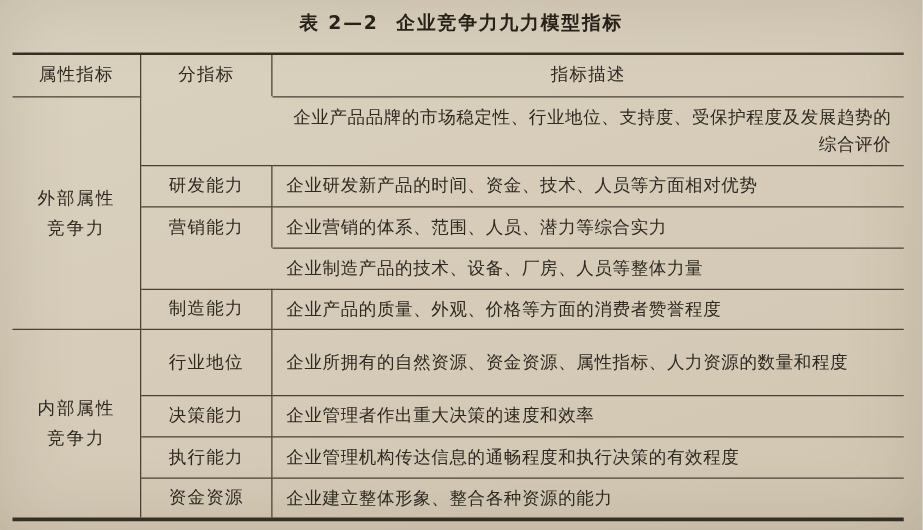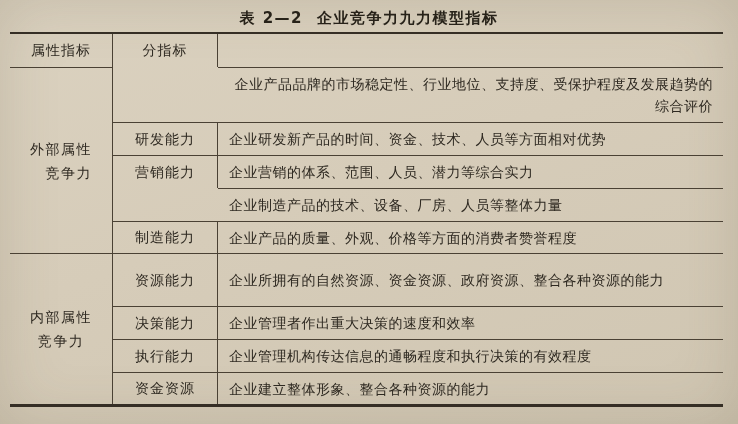--- a/index.html
+++ b/index.html
@@ -24,21 +24,21 @@
   }
   .caption{
     position:absolute;top:9px;left:0;width:100%;
     text-align:center;
     font-size:15px;font-weight:bold;
     letter-spacing:1.5px;
     color:#272219;
   }
   .caption .gap{display:inline-block;width:14px;}
   .tbl{
-    position:absolute;left:10px;top:32px;width:713px;
+    position:absolute;left:10px;top:42px;width:713px;
     display:grid;
     grid-template-columns:103px 105px 1fr;
     grid-template-rows:33px 55px 33px 33px 33px 32px 53px 33px 33px 32px;
     border-top:2.5px solid var(--line-strong);
     border-bottom:3px solid var(--line-strong);
     font-size:14px;
   }
   .cell{
     display:flex;align-items:center;justify-content:center;
     text-align:center;
@@ -53,55 +53,56 @@
     line-height:22px;
   }
   .vline{border-right:1px solid var(--line);}
   .hline{border-top:1px solid var(--line);}
   .hline-strong{border-top:1.4px solid var(--line);}
   .attr{
     white-space:pre-line;
     letter-spacing:1.5px;
     line-height:24px;
   }
-  .a1{grid-area:2/1/span 5/2;text-align:right;}
+  .a1{grid-area:2/1/span 5/2;}
   .a2{grid-area:7/1/span 4/2;}
 </style>
 </head>
 <body>
 
 <div class="vignette"></div>
 
 <div class="caption"><span>表 2—2</span><span class="gap"></span><span>企业竞争力九力模型指标</span></div>
 
 <div class="tbl">
 
   <div class="cell vline" style="grid-area:1/1">属性指标</div>
   <div class="cell vline" style="grid-area:1/2">分指标</div>
+  <div class="cell" style="grid-area:1/3">指标描述</div>
 
   <div class="cell vline hline attr a1">外部属性
 竞争力</div>
   <div class="cell vline hline-strong attr a2">内部属性
 竞争力</div>
 
   <div class="cell desc hline" style="grid-area:2/3">企业产品品牌的市场稳定性、行业地位、支持度、受保护程度及发展趋势的综合评价</div>
 
   <div class="cell vline hline" style="grid-area:3/2">研发能力</div>
   <div class="cell desc hline" style="grid-area:3/3">企业研发新产品的时间、资金、技术、人员等方面相对优势</div>
 
   <div class="cell vline hline" style="grid-area:4/2">营销能力</div>
   <div class="cell desc hline" style="grid-area:4/3">企业营销的体系、范围、人员、潜力等综合实力</div>
 
   <div class="cell desc hline" style="grid-area:5/3">企业制造产品的技术、设备、厂房、人员等整体力量</div>
 
   <div class="cell vline hline" style="grid-area:6/2">制造能力</div>
   <div class="cell desc hline" style="grid-area:6/3">企业产品的质量、外观、价格等方面的消费者赞誉程度</div>
 
-  <div class="cell vline hline-strong" style="grid-area:7/2">资源能力</div>
-  <div class="cell desc hline-strong" style="grid-area:7/3">企业所拥有的自然资源、资金资源、政府资源、整合各种资源的能力</div>
+  <div class="cell vline hline-strong" style="grid-area:7/2">行业地位</div>
+  <div class="cell desc hline-strong" style="grid-area:7/3">企业所拥有的自然资源、资金资源、属性指标、人力资源的数量和程度</div>
 
   <div class="cell vline hline" style="grid-area:8/2">决策能力</div>
   <div class="cell desc hline" style="grid-area:8/3">企业管理者作出重大决策的速度和效率</div>
 
   <div class="cell vline hline" style="grid-area:9/2">执行能力</div>
   <div class="cell desc hline" style="grid-area:9/3">企业管理机构传达信息的通畅程度和执行决策的有效程度</div>
 
   <div class="cell vline hline" style="grid-area:10/2">资金资源</div>
   <div class="cell desc hline" style="grid-area:10/3">企业建立整体形象、整合各种资源的能力</div>
 </div>

